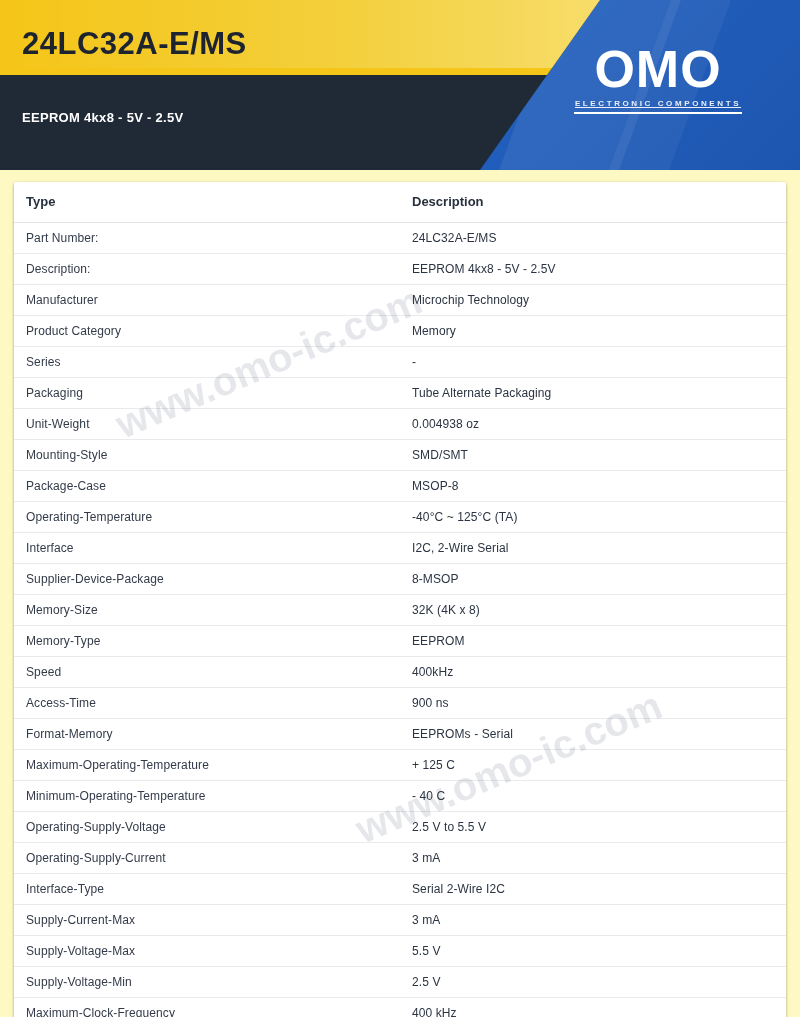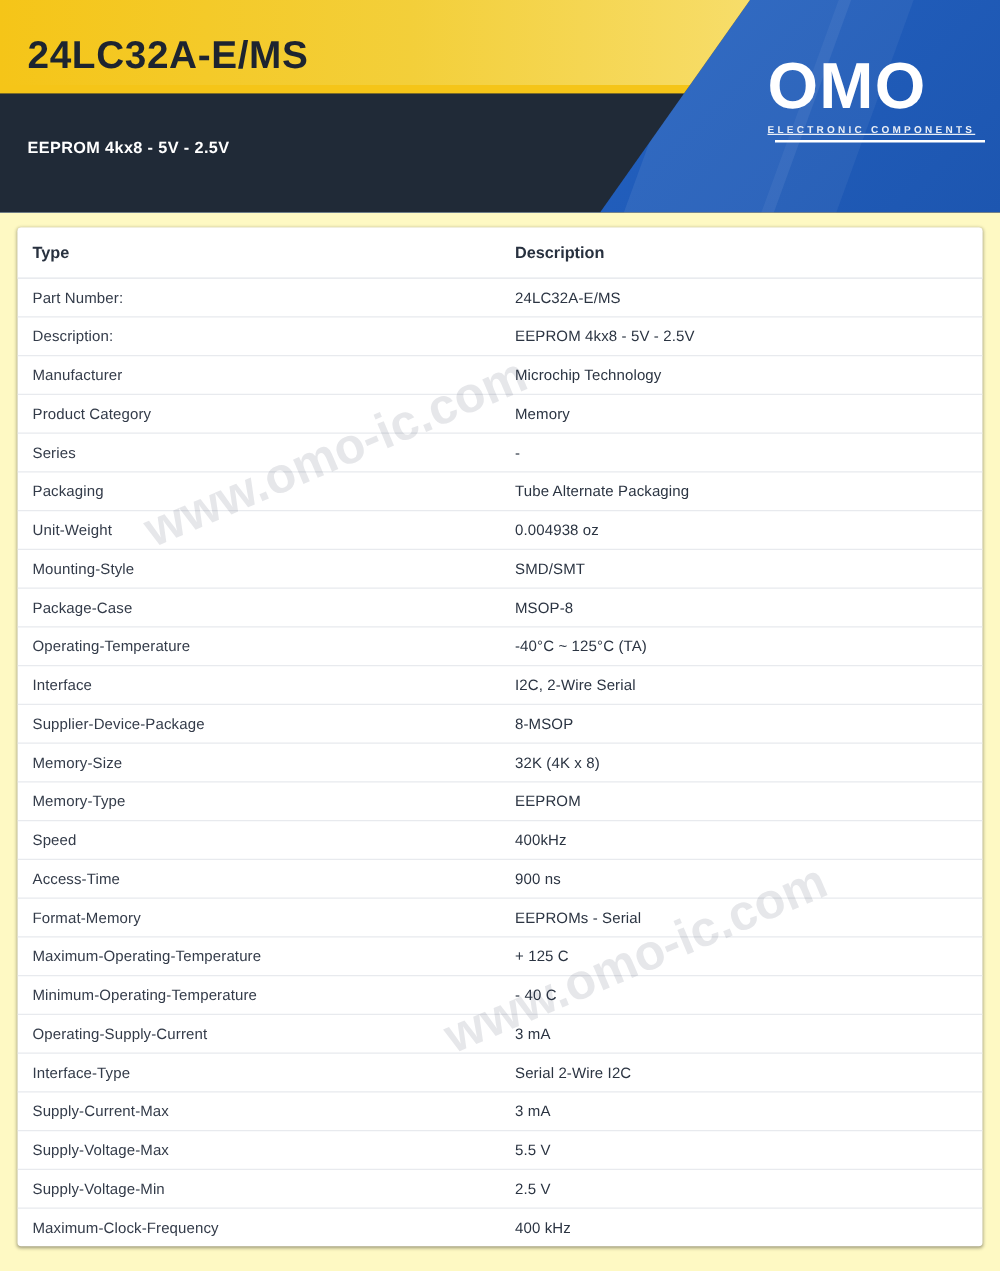--- a/index.html
+++ b/index.html
@@ -81,22 +81,23 @@
     top: 110px; left: 22px;
     font-size: 13px;
     font-weight: bold;
     color: #ffffff;
     letter-spacing: 0.3px;
   }
 
   
   .logo-wrap {
     position: absolute;
-    top: 42px; left: 614px;
+    top: 42px; left: 568px;
     width: 180px;
+    text-align: center;
   }
   .logo-omo {
     font-size: 52px;
     font-weight: bold;
     color: #ffffff;
     letter-spacing: 1px;
     line-height: 54px;
     font-family: "Liberation Sans", sans-serif;
   }
   .logo-sub {
@@ -268,20 +269,24 @@
           </tr>
           <tr>
             <td class="key">Maximum-Operating-Temperature</td>
             <td class="val">+ 125 C</td>
           </tr>
           <tr>
             <td class="key">Minimum-Operating-Temperature</td>
             <td class="val">- 40 C</td>
           </tr>
           <tr>
+            <td class="key">Operating-Supply-Voltage</td>
+            <td class="val">2.5 V to 5.5 V</td>
+          </tr>
+          <tr>
             <td class="key">Operating-Supply-Current</td>
             <td class="val">3 mA</td>
           </tr>
           <tr>
             <td class="key">Interface-Type</td>
             <td class="val">Serial 2-Wire I2C</td>
           </tr>
           <tr>
             <td class="key">Supply-Current-Max</td>
             <td class="val">3 mA</td>

